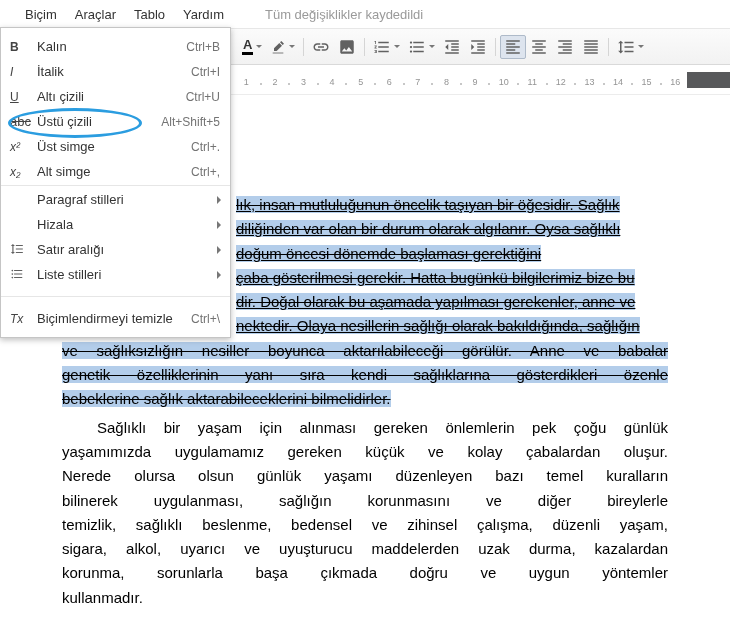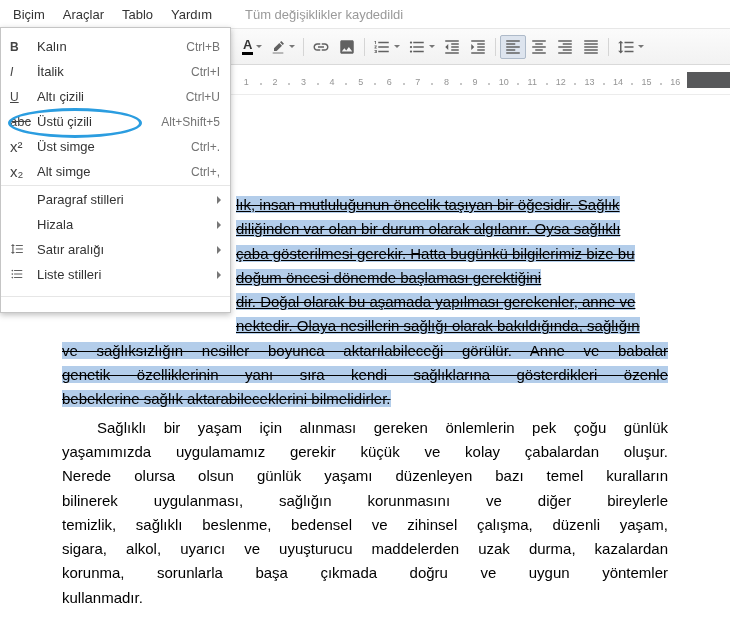--- a/index.html
+++ b/index.html
@@ -1,24 +1,24 @@
 <!DOCTYPE html>
 <html style="--selection: #b3cdea; --annotation: #2b9de0;"><head>
 <meta charset="utf-8">
 <style>
   html,body{margin:0;padding:0;}
   body{width:730px;height:632px;overflow:hidden;background:#fff;
        font-family:"Liberation Sans","DejaVu Sans",sans-serif;}
   .app{position:relative;width:730px;height:632px;overflow:hidden;background:#fff;}
 
   
-  .menubar{height:28px;display:flex;align-items:center;padding-left:4px;
+  .menubar{height:28px;display:flex;align-items:center;padding-left:16px;
            font-size:13px;color:#333;background:#fff;}
   .mbitem{padding:0 9px;cursor:default;}
-  .save-status{margin-left:24px;color:#9a9a9a;}
+  .save-status{margin-left:32px;color:#9a9a9a;}
 
   
   .toolbar{height:37px;background:linear-gradient(#fbfbfb,#f2f2f2);
            border-top:1px solid #e7e7e7;border-bottom:1px solid #d9d9d9;
            display:flex;align-items:center;padding-left:238px;box-sizing:border-box;}
   .tbtn{border:1px solid transparent;background:transparent;padding:0 3px;height:24px;
         display:flex;align-items:center;border-radius:2px;}
   .tbtn.pressed{background:#dde4ee;border:1px solid #aebac9;}
   .tc-glyph{font-weight:bold;font-size:13px;color:#333;line-height:1;
             border-bottom:3px solid #000;padding:0 1px 1px 1px;}
@@ -57,21 +57,21 @@
   .mshort{color:#737373;font-size:12px;margin-left:8px;}
   .marrow{position:absolute;right:9px;top:50%;transform:translateY(-50%);
           width:0;height:0;border-left:4px solid #777;
           border-top:4px solid transparent;border-bottom:4px solid transparent;}
   .msep{height:1px;background:#e6e6e6;margin:1px 0;}
   .msep2{height:1px;background:#e6e6e6;margin:9px 0;}
   .g-bold{font-weight:bold;}
   .g-italic{font-style:italic;}
   .g-und{text-decoration:underline;}
   .g-strike{text-decoration:line-through;font-size:13px;}
-  .g-small{font-size:15px;}
+  .g-small{font-size:12px;font-style:italic;}
   .micon svg{display:block;margin-top:-2px;}
 
   
   .circle-annot{position:absolute;left:8px;top:108px;width:134px;height:30px;
                 border:3px solid var(--annotation,#2b9de0);border-radius:50%;
                 z-index:60;pointer-events:none;box-sizing:border-box;}
 </style>
 </head>
 <body>
 
@@ -188,31 +188,31 @@
 
   <div class="ruler">
     <div class="ruler-track"><span class="rnum">1</span><span class="rnum">2</span><span class="rnum">3</span><span class="rnum">4</span><span class="rnum">5</span><span class="rnum">6</span><span class="rnum">7</span><span class="rnum">8</span><span class="rnum">9</span><span class="rnum">10</span><span class="rnum">11</span><span class="rnum">12</span><span class="rnum">13</span><span class="rnum">14</span><span class="rnum">15</span><span class="rnum">16</span></div>
     <div class="ruler-end"></div>
   </div>
 
   <div class="doc">
     <div class="para p1">
       <div class="line frag"><span class="sel">lık, insan mutluluğunun öncelik taşıyan bir öğesidir. Sağlık</span></div>
       <div class="line frag"><span class="sel">diliğinden var olan bir durum olarak algılanır. Oysa sağlıklı</span></div>
+      <div class="line frag"><span class="sel">doğum öncesi dönemde başlaması gerektiğini</span></div>
       <div class="line frag"><span class="sel">çaba gösterilmesi gerekir. Hatta bugünkü bilgilerimiz bize bu</span></div>
-      <div class="line frag"><span class="sel">doğum öncesi dönemde başlaması gerektiğini</span></div>
       <div class="line frag"><span class="sel">dir. Doğal olarak bu aşamada yapılması gerekenler, anne ve</span></div>
       <div class="line frag"><span class="sel">nektedir. Olaya nesillerin sağlığı olarak bakıldığında, sağlığın</span></div>
       <div class="line just"><span class="sel">ve sağlıksızlığın nesiller boyunca aktarılabileceği görülür. Anne ve babalar</span></div>
       <div class="line just"><span class="sel">genetik özelliklerinin yanı sıra kendi sağlıklarına gösterdikleri özenle</span></div>
       <div class="line"><span class="sel">bebeklerine sağlık aktarabileceklerini bilmelidirler.</span></div>
     </div>
     <div class="para p2">
       <div class="line just ind">Sağlıklı bir yaşam için alınması gereken önlemlerin pek çoğu günlük</div>
-      <div class="line just">yaşamımızda  uygulamamız gerekir küçük ve kolay çabalardan oluşur.</div>
+      <div class="line just">yaşamımızda  uygulamamız gereken küçük ve kolay çabalardan oluşur.</div>
       <div class="line just">Nerede olursa olsun günlük yaşamı düzenleyen bazı temel kuralların</div>
       <div class="line just">bilinerek uygulanması, sağlığın korunmasını ve diğer bireylerle</div>
       <div class="line just">temizlik, sağlıklı beslenme, bedensel ve zihinsel çalışma, düzenli yaşam,</div>
       <div class="line just">sigara, alkol, uyarıcı ve uyuşturucu maddelerden uzak durma, kazalardan</div>
       <div class="line just">korunma, sorunlarla başa çıkmada doğru ve uygun yöntemler</div>
       <div class="line">kullanmadır.</div>
     </div>
   </div>
 
   <div class="menu">
@@ -267,17 +267,22 @@
     <div class="mitem">
       <span class="micon">
           <svg width="14" height="14" viewBox="0 0 24 24" fill="#616161">
             <path d="M4 10.5c-.83 0-1.5.67-1.5 1.5s.67 1.5 1.5 1.5 1.5-.67 1.5-1.5-.67-1.5-1.5-1.5zm0-6C3.17 4.5 2.5 5.17 2.5 6s.67 1.5 1.5 1.5S5.5 6.83 5.5 6 4.83 4.5 4 4.5zm0 12c-.83 0-1.5.68-1.5 1.5s.68 1.5 1.5 1.5 1.5-.68 1.5-1.5-.67-1.5-1.5-1.5zM7 19h14v-2H7v2zm0-6h14v-2H7v2zm0-8v2h14V5H7z"></path>
           </svg>
         </span>
       <span class="mlabel">Liste stilleri</span>
       <span class="marrow"></span>
     </div>
     <div class="msep2"></div>
+    <div class="mitem">
+      <span class="micon g-small">Tx</span>
+      <span class="mlabel">Biçimlendirmeyi temizle</span>
+      <span class="mshort">Ctrl+\</span>
+    </div>
   </div>
 
   <div class="circle-annot"></div>
 
 </div>
 
 </body></html>

